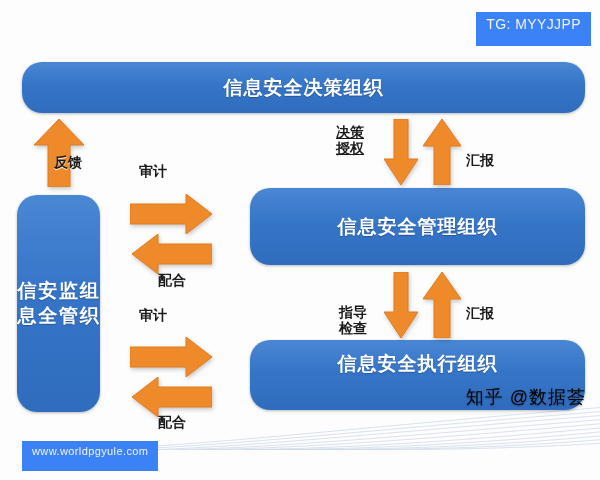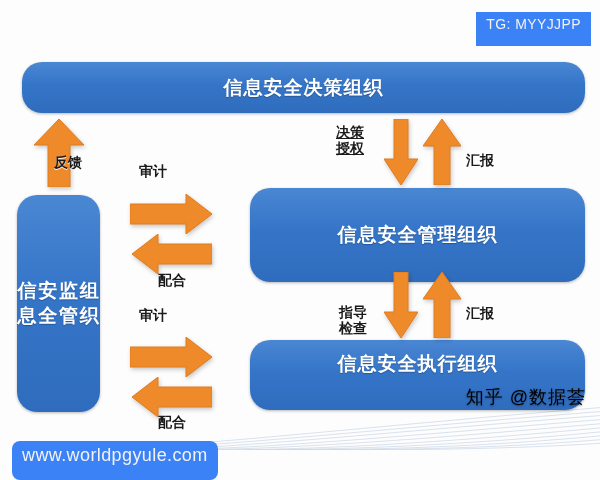--- a/index.html
+++ b/index.html
@@ -38,21 +38,21 @@
     color:#ffffff;
     font-weight:bold;
     letter-spacing:1px;
     text-shadow:0 1px 1px rgba(0,0,0,0.25);
   }
   #box-decision{
     left:22px;top:62px;width:563px;height:51px;
     font-size:19px;
   }
   #box-management{
-    left:250px;top:188px;width:335px;height:94px;
+    left:250px;top:188px;width:335px;height:77px;
     font-size:19px;
   }
   #box-execution{
     left:250px;top:340px;width:335px;height:70px;
     font-size:19px;
     align-items:flex-start;
     padding-top:11px;
     box-sizing:border-box;
   }
   #box-supervision{
@@ -86,21 +86,21 @@
   .wm-badge{
     position:absolute;
     background:#3b82f6;
     color:#f2f2f2;
     font-size:14px;
     padding:4px 10px 14px 10px;
     letter-spacing:0.4px;
     white-space:nowrap;
   }
   #wm-tg{right:9px;top:12px;}
-  #wm-site{left:12px;top:441px;font-size:18px;border-radius:8px;}
+  #wm-site{left:22px;top:441px;font-size:11px;}
   #wm-zhihu{
     position:absolute;
     right:14px;top:385px;
     color:#000000;
     font-size:18px;
     font-weight:normal;
     letter-spacing:1px;
     text-shadow:0 1px 2px rgba(0,0,0,0.35);
     white-space:nowrap;
   }

